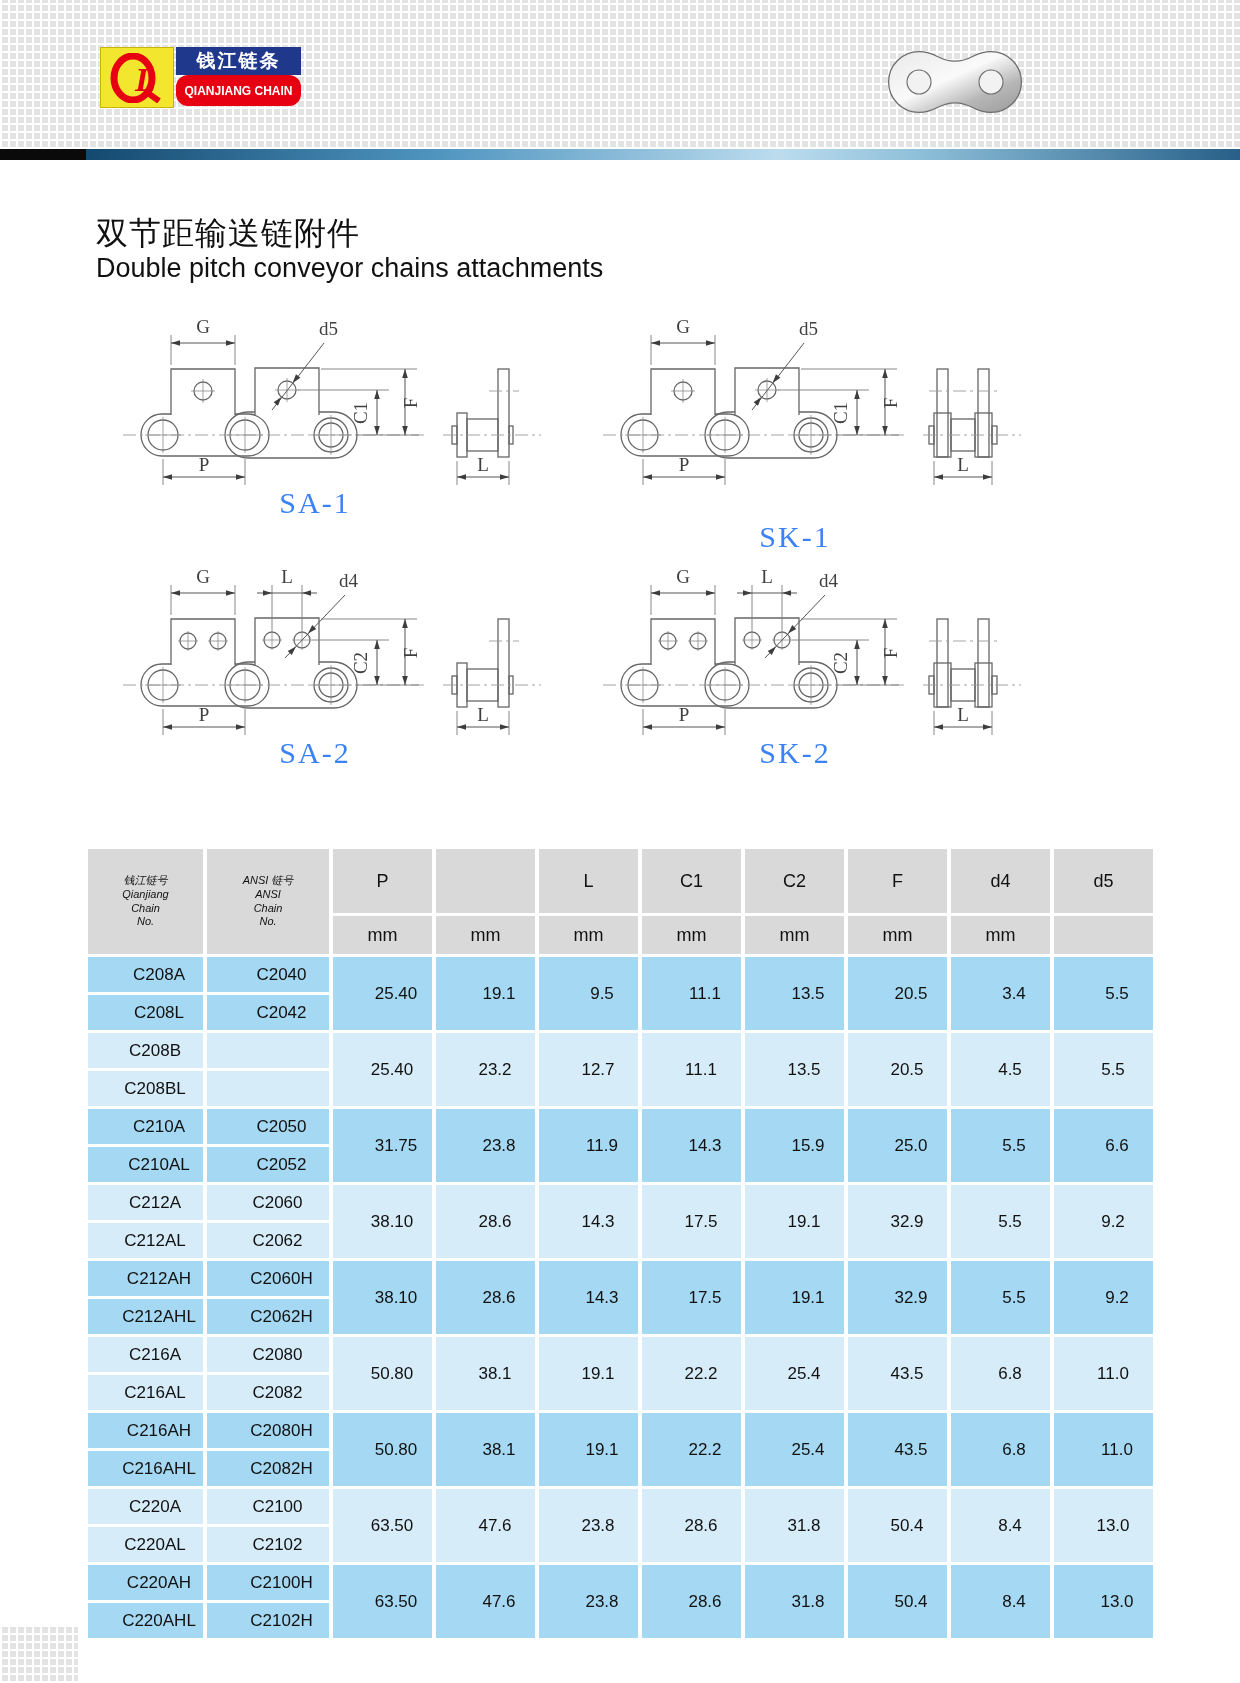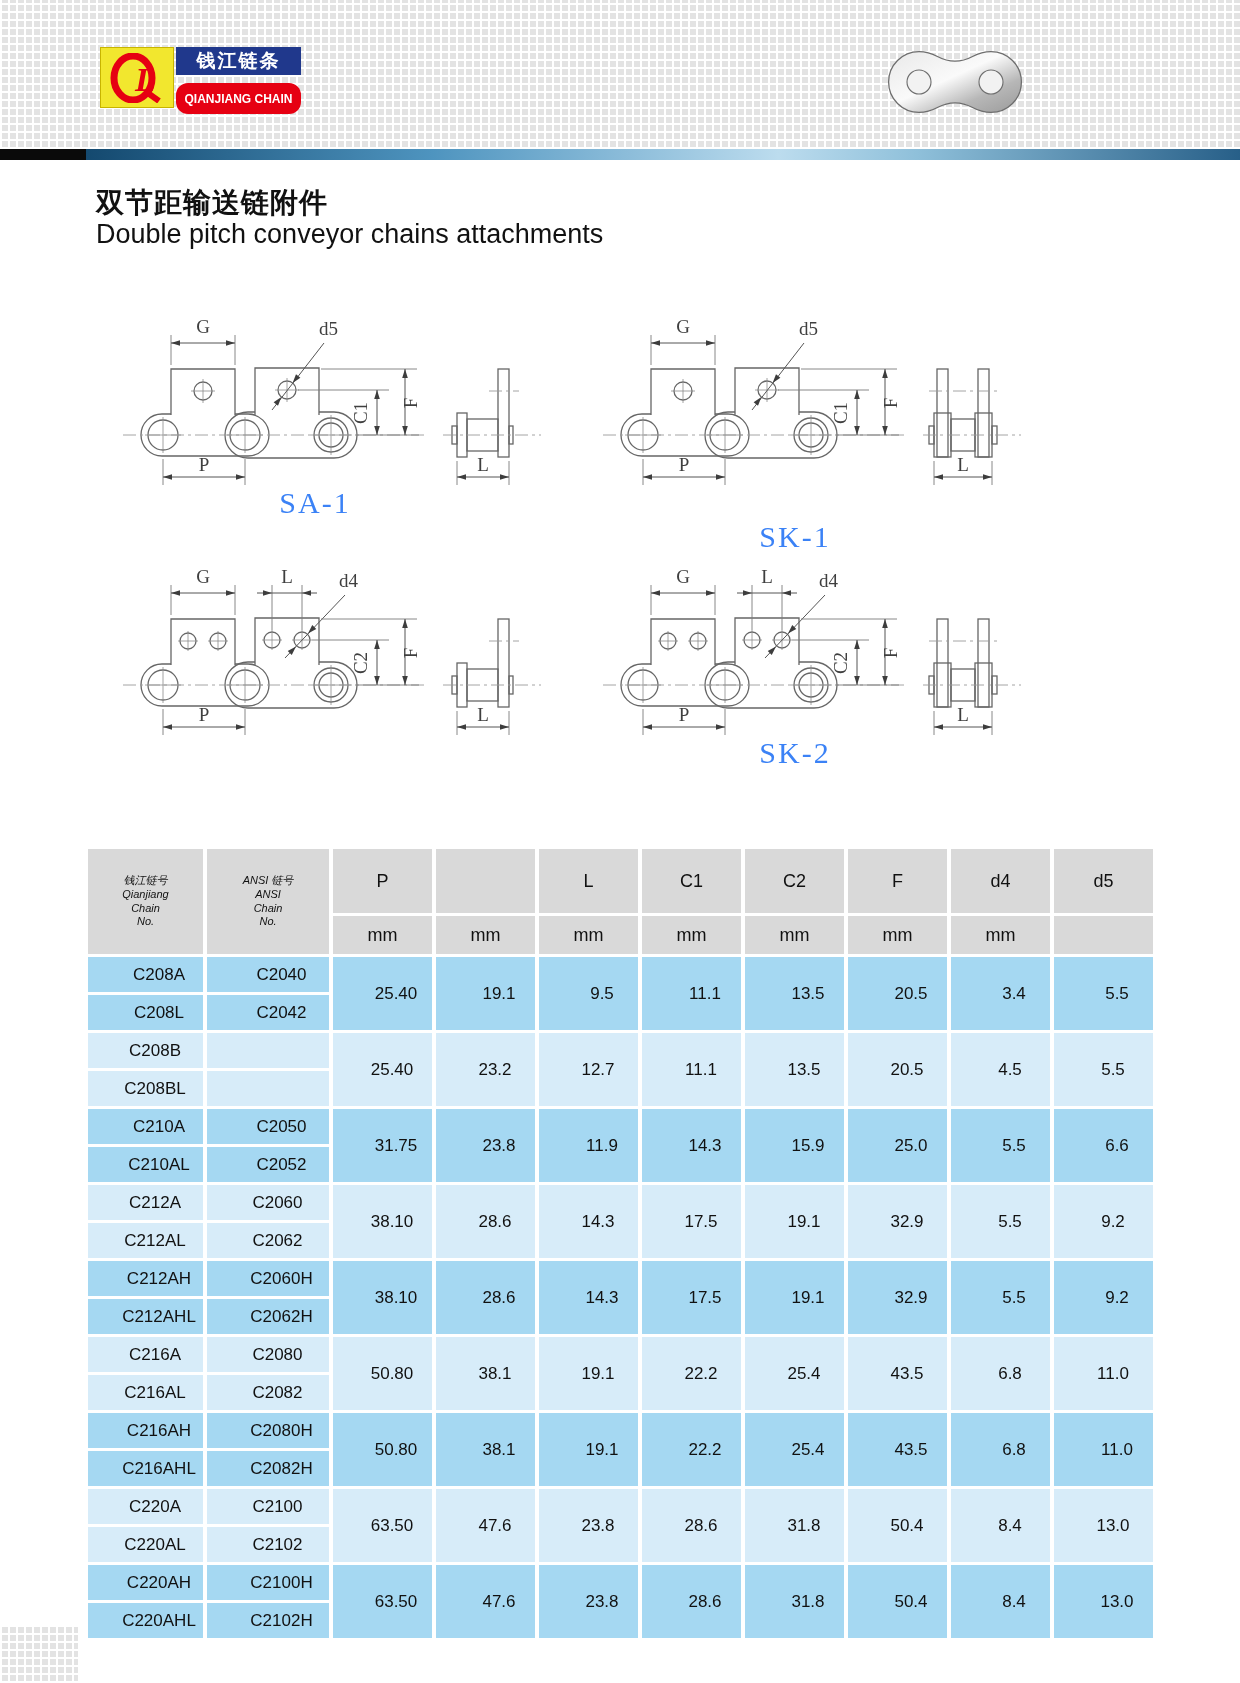--- a/index.html
+++ b/index.html
@@ -19,32 +19,32 @@
   
   .accent{position:absolute;left:0;top:149px;width:1240px;height:11px;}
   .accent .black{position:absolute;left:0;top:0;width:86px;height:11px;background:#0a0a0a;}
   .accent .grad{position:absolute;left:86px;top:0;width:1154px;height:11px;
     background:linear-gradient(90deg,#14496f 0%,#4e94bf 30%,#bcdcee 60%,#8fc0da 72%,#275f88 100%);}
 
   
   .logo{position:absolute;left:100px;top:47px;display:flex;}
   .logo .mark{width:72px;height:59px;background:var(--logo-yellow,#f2e72e);
     border:1px solid #c8b400;display:flex;align-items:center;justify-content:center;}
-  .logo .textblock{width:125px;margin-left:2px;display:flex;flex-direction:column;gap:8px;}
+  .logo .textblock{width:125px;margin-left:2px;display:flex;flex-direction:column;}
   .logo .cn{height:28px;background:var(--logo-blue,#20388c);color:#fff;font-weight:bold;
     font-size:19px;letter-spacing:2px;display:flex;align-items:center;justify-content:center;}
   .logo .en{height:31px;background:var(--logo-red,#e60012);color:#fff;font-weight:bold;
     font-size:12px;display:flex;align-items:center;justify-content:center;letter-spacing:0;border-radius:12px;}
 
   
   .hero{position:absolute;left:880px;top:38px;}
 
   
   .title{position:absolute;left:96px;top:186px;line-height:1.18;}
-  .title .cn{font-size:28px;font-weight:700;letter-spacing:1px;}
+  .title .cn{font-size:32px;font-weight:400;letter-spacing:1px;margin-top:29px;}
   .title .en{font-size:27px;font-weight:400;text-align:center;}
 
   
   .diag{position:absolute;width:460px;height:230px;}
   .diag svg{display:block;}
   .dlabel{position:absolute;width:420px;text-align:center;
     font-family:"Liberation Serif",serif;font-size:30px;color:#3b82f6;letter-spacing:2px;}
 
   .ln{stroke:#666;fill:none;stroke-width:1.3px;}
   .lnw{stroke:#666;fill:#fff;stroke-width:1.3px;}
@@ -309,20 +309,21 @@
         <path class="cl" d="M338 150 H436"></path>
           <path class="cl" d="M384 106 H414"></path>
         <path class="ext" d="M352 176 V200 M404 176 V200"></path>
         <path class="dim" d="M352 192 H404"></path>
         <polygon class="ar" points="0,0 9,-2.8 9,2.8" transform="translate(352,192)"></polygon>
         <polygon class="ar" points="0,0 9,-2.8 9,2.8" transform="translate(404,192) rotate(180)"></polygon>
         <text class="dt" x="378" y="186" text-anchor="middle">L</text>
       </g>
     </svg>
   </div>
+  <div class="dlabel" style="left:105px;top:736px;">SA-2</div>
 
   <div class="diag" style="left:585px;top:535px;">
     <svg width="460" height="230" viewBox="0 0 460 230">
       <g>
         <rect class="ln" x="36" y="129" width="128" height="42" rx="21"></rect>
         <rect class="ln" x="120" y="127" width="132" height="46" rx="23"></rect>
         <path class="lnw" d="M66 130 V84 H130 V130"></path>
         <path class="lnw" d="M150 130 V83 H214 V130"></path>
         <circle class="ln" cx="58" cy="150" r="15"></circle>
           <path class="thin" d="M40 150 H76 M58 132 V168"></path>

